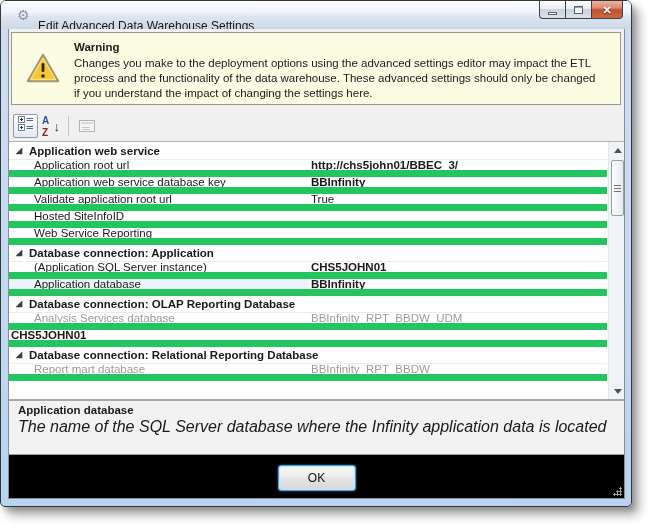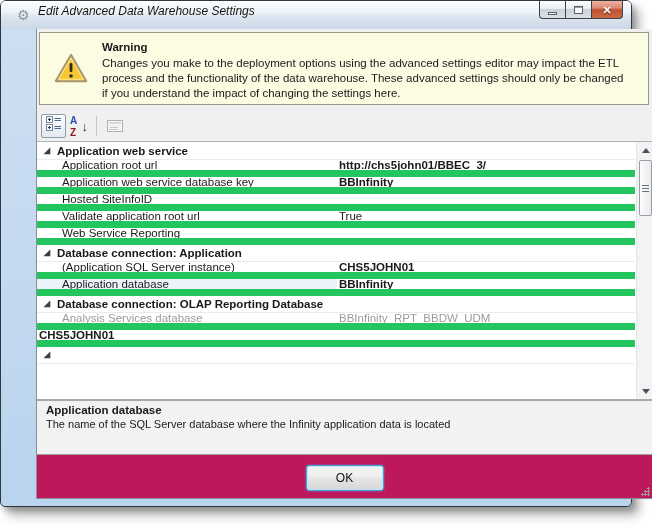--- a/index.html
+++ b/index.html
@@ -15,40 +15,40 @@
     background:linear-gradient(#cfdff2,#b9d4ee);
     box-shadow:7px 8px 11px rgba(0,0,0,0.32), 3px 4px 5px rgba(0,0,0,0.18);
   }
   .titlebar {
     position:absolute; left:0; top:0; right:0; height:28px;
     border-radius:5px 5px 0 0;
     background:linear-gradient(#fbfdfe 0%, #eef3f9 40%, #dde6f0 55%, #ccd8e7 100%);
     box-shadow:inset 0 1px 0 #ffffff;
   }
   .title-gear { position:absolute; left:16px; top:6px; font-size:14px; line-height:16px; color:#8f959c; }
-  .title-text { position:absolute; left:37px; top:3px; font-size:12px; color:#151515; white-space:nowrap;font-style:italic; }
+  .title-text { position:absolute; left:37px; top:18px; font-size:12px; color:#151515; white-space:nowrap; }
 
   .caption { position:absolute; top:0; right:8px; display:flex; }
   .cap-btn {
     height:18px; border:1px solid #3c424a; border-top:none;
     display:flex; align-items:center; justify-content:center; cursor:default;
   }
   .cap-min { width:27px; border-radius:0 0 0 4px;
     background:linear-gradient(#fdfdfe 0%, #e9edf2 45%, #ccd3dc 50%, #dbe1e8 100%); }
   .cap-max { width:26px; border-left:none;
     background:linear-gradient(#fdfdfe 0%, #e9edf2 45%, #ccd3dc 50%, #dbe1e8 100%); }
   .cap-close { width:31px; border-left:none; border-radius:0 0 4px 0;
     background:linear-gradient(#efb2a1 0%, #dd8a74 40%, #bf5033 52%, #cb6a43 100%); }
   .glyph-min { width:9px; height:3px; margin-top:7px; background:#fafbfc; border:1px solid #596069; }
   .glyph-max { width:9px; height:8px; background:#fafbfc; border:1px solid #596069; box-shadow:inset 0 1px 0 #9aa2ab; }
   .glyph-close { color:#ffffff; font-size:11px; font-weight:bold; text-shadow:0 1px 1px rgba(0,0,0,0.55); line-height:16px; }
 
   
   .client { position:absolute; left:7px; top:28px; width:617px; height:470px; background:#f0f0f0;
-            border:1px solid #898e95; border-top:none; overflow:hidden;margin-left:28px; }
+            border:1px solid #898e95; border-top:none; overflow:hidden; }
 
   
   .warnbox { position:absolute; left:2px; top:3px; width:610px; height:73px;
              background:#fcfce3; border:1px solid #98988a; display:flex; }
   .warn-icon-wrap { width:62px; display:flex; align-items:center; justify-content:center; }
   .warn-text { padding-top:7px; font-size:11.5px; color:#1a1a1a; line-height:15px; width:530px; }
   .warn-title { font-weight:bold; font-size:11.5px; margin-bottom:1px; }
 
   
   .toolbar { position:absolute; left:0; top:82px; width:100%; height:30px; background:#f0f0f0;
@@ -93,24 +93,24 @@
               display:flex; align-items:center; justify-content:center; }
   .gripper { width:7px; height:7px;
              background:linear-gradient(#6e747b 1px, transparent 1px);
              background-size:7px 3px; margin-top:1px; }
 
   
   .splitter { position:absolute; left:0; top:370px; width:100%; height:2px; background:#a8a8a8; }
   .descpane { position:absolute; left:0; top:372px; width:100%; height:54px; background:#f2f2f2;
               border-bottom:1px solid #9f9f9f; padding:3px 9px; }
   .desc-title { font-size:11.5px; font-weight:bold; color:#1a1a1a; }
-  .desc-text { font-size:11px; color:#1a1a1a; margin-top:2px; }
-
-  
-  .btnstrip { position:absolute; left:0; top:426px; width:100%; height:44px; background:#be185d; text-align:center; }
+  .desc-text { font-size:16px; color:#1a1a1a; margin-top:2px;font-style:italic; }
+
+  
+  .btnstrip { position:absolute; left:0; top:426px; width:100%; height:44px; background:#000000; text-align:center; }
   .ok-btn { margin-top:10px; width:78px; height:26px; font-family:"Liberation Sans",sans-serif;
             font-size:12px; color:#111; border:1px solid #41a0da; border-radius:3px;
             background:linear-gradient(#f5f5f5 0%, #efefef 42%, #e3e3e3 55%, #d7d7d7 100%);
             box-shadow:inset 0 0 0 1px #c2e3f8, 0 0 2px rgba(90,185,235,0.8); }
   .grip { position:absolute; right:2px; bottom:2px; width:10px; height:10px;
           background:
             radial-gradient(circle at 8.5px 2.5px, #9a9a9a 1px, transparent 1.4px),
             radial-gradient(circle at 8.5px 5.5px, #9a9a9a 1px, transparent 1.4px),
             radial-gradient(circle at 8.5px 8.5px, #9a9a9a 1px, transparent 1.4px),
             radial-gradient(circle at 5.5px 5.5px, #9a9a9a 1px, transparent 1.4px),
@@ -196,26 +196,26 @@
           </div>
           <div class="row prop">
             <span class="cell-label">Application root url</span>
             <span class="cell-value bold">http://chs5john01/BBEC_3/</span>
           </div>
           <div class="row prop">
             <span class="cell-label">Application web service database key</span>
             <span class="cell-value bold">BBInfinity</span>
           </div>
           <div class="row prop">
+            <span class="cell-label">Validate application root url</span>
+            <span class="cell-value">True</span>
+          </div>
+          <div class="row prop">
             <span class="cell-label">Hosted SiteInfoID</span>
             <span class="cell-value"></span>
-          </div>
-          <div class="row prop">
-            <span class="cell-label">Validate application root url</span>
-            <span class="cell-value">True</span>
           </div>
           <div class="row prop">
             <span class="cell-label">Web Service Reporting</span>
             <span class="cell-value"></span>
           </div>
           <div class="row cat">
             <span class="exp">◢</span>
             <span class="cat-label">Database connection: Application</span>
           </div>
           <div class="row prop">
@@ -232,20 +232,25 @@
           </div>
           <div class="row prop">
             <span class="cell-label dis">Analysis Services database</span>
             <span class="cell-value dis">BBInfinity_RPT_BBDW_UDM</span>
           </div>
           <div class="row prop">
             <span class="cell-value bold">CHS5JOHN01</span>
           </div>
           <div class="row cat">
             <span class="exp">◢</span>
+            <span class="cat-label">Database connection: Relational Reporting Database</span>
+          </div>
+          <div class="row prop">
+            <span class="cell-label dis">Report mart database</span>
+            <span class="cell-value dis">BBInfinity_RPT_BBDW</span>
           </div>
 
         </div>
 
         <div class="vscroll">
           <div class="sb-btn sb-up">
             <div class="tri-up"></div>
           </div>
           <div class="sb-thumb">
             <div class="gripper"></div>

